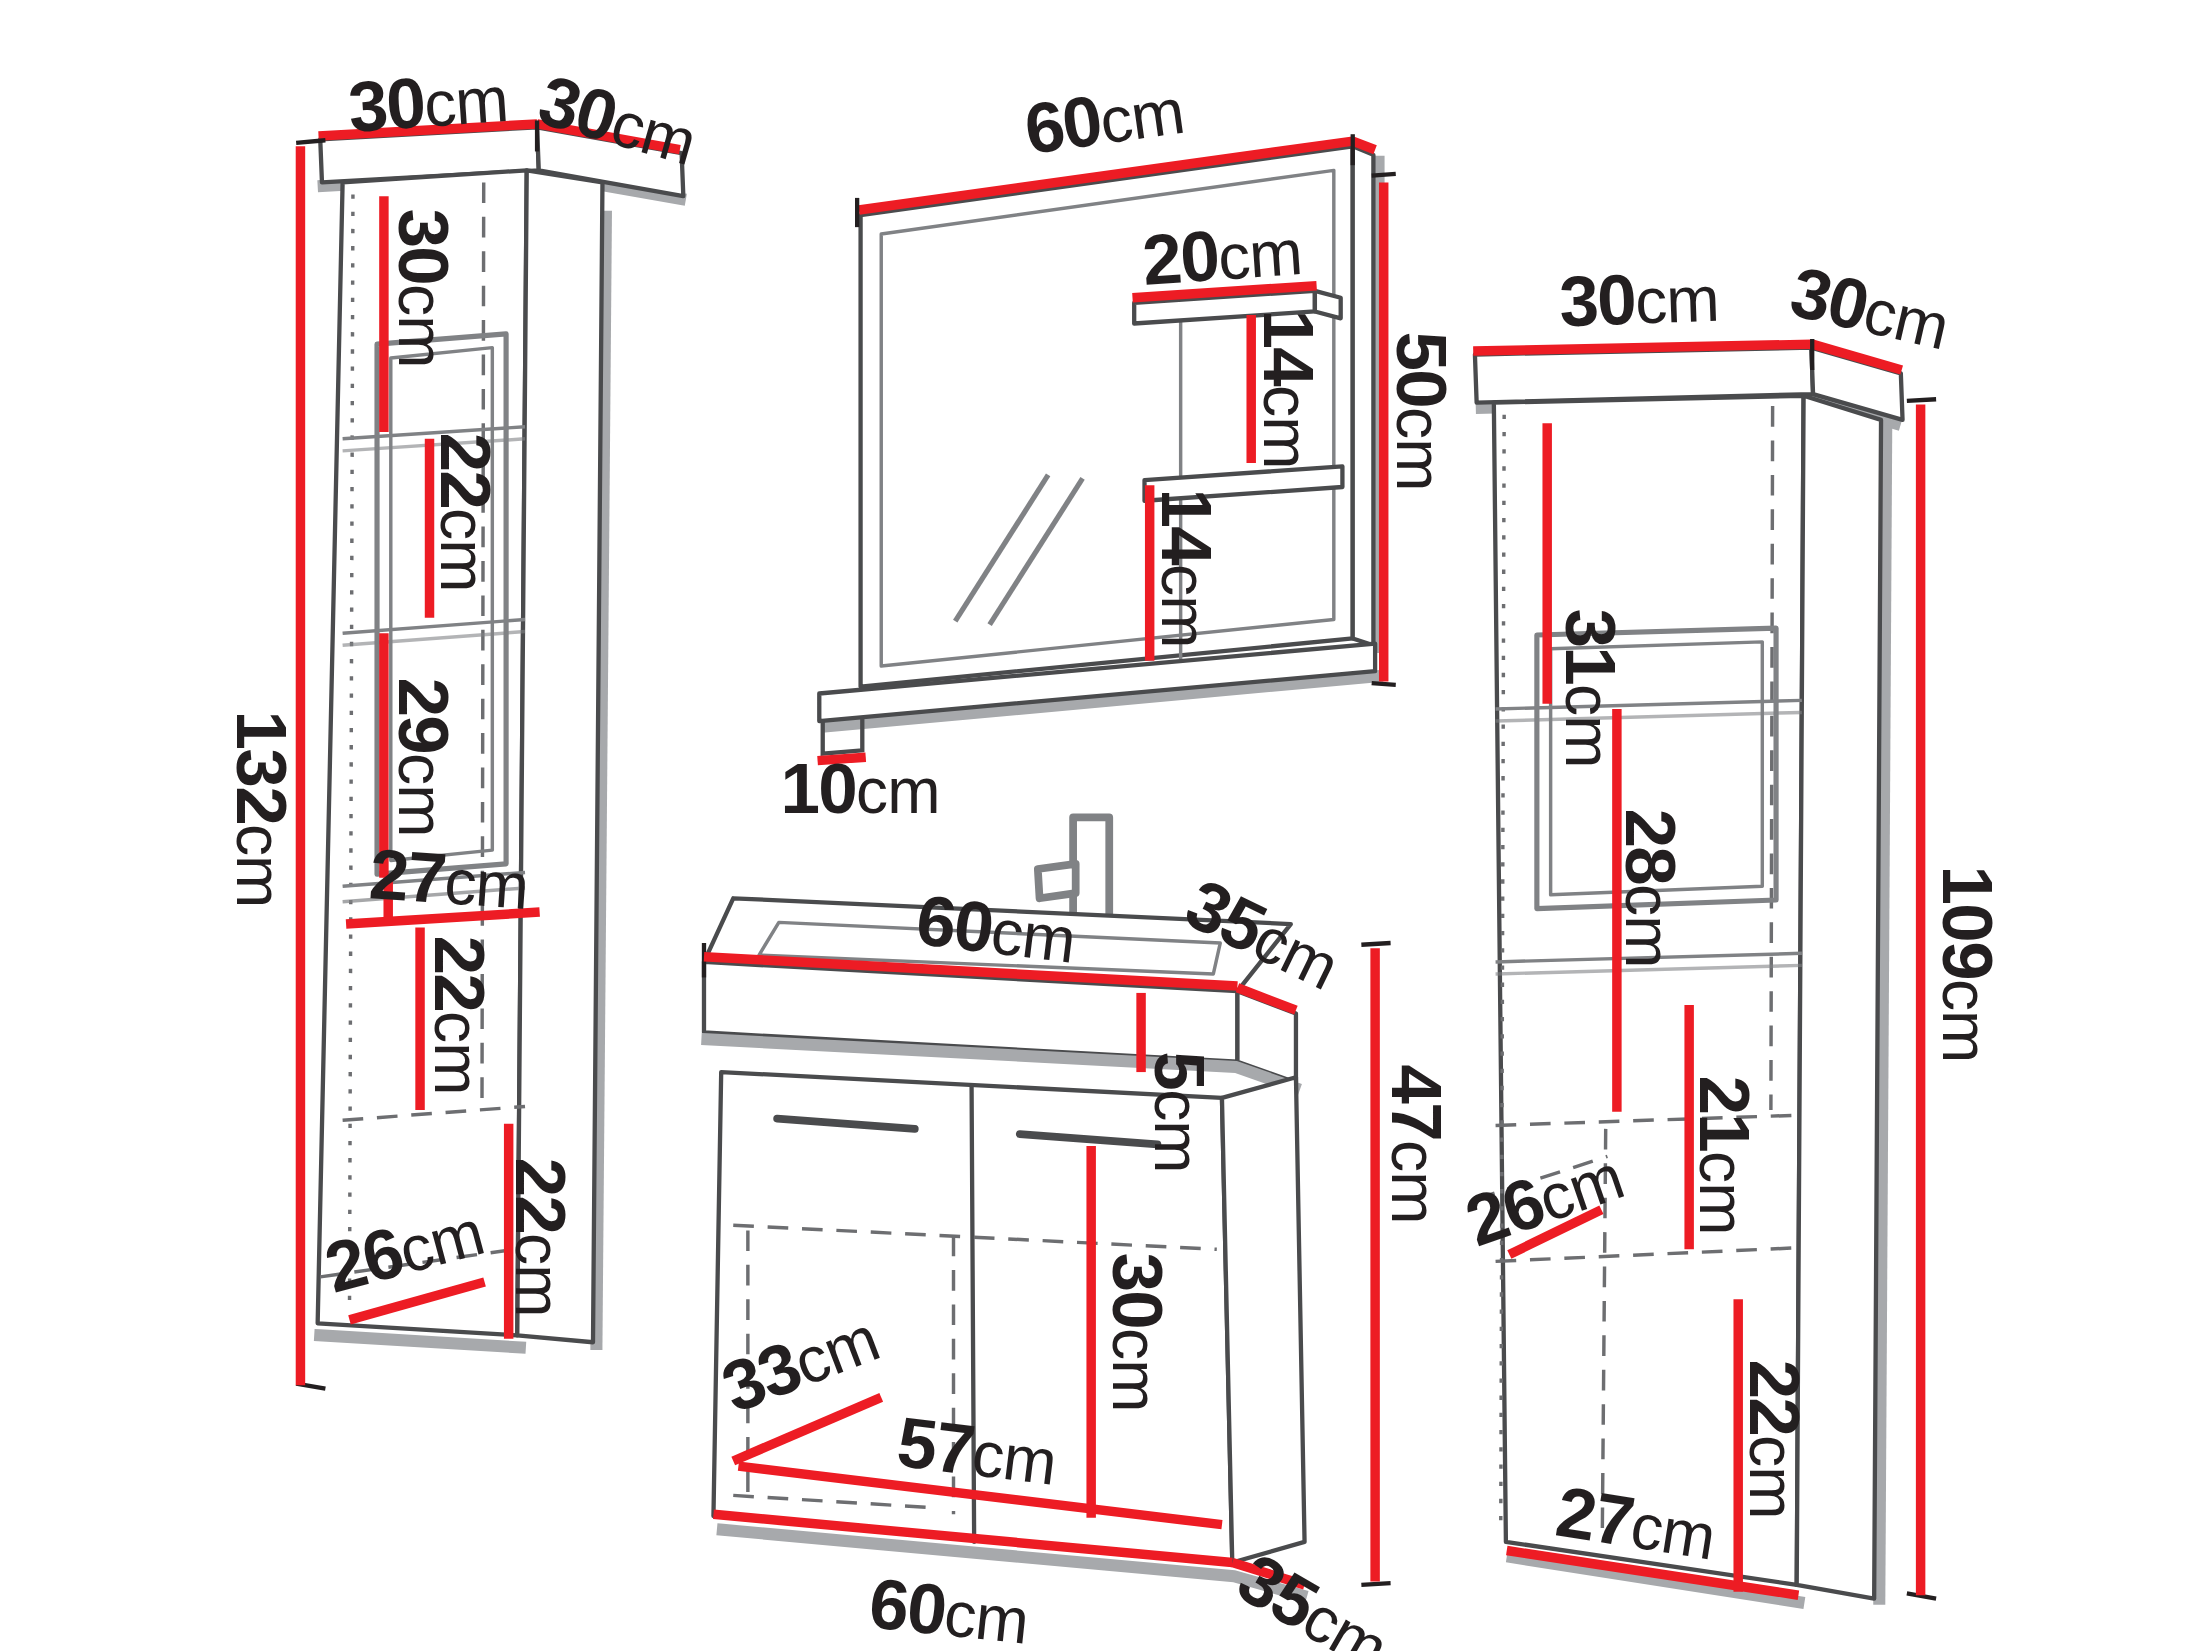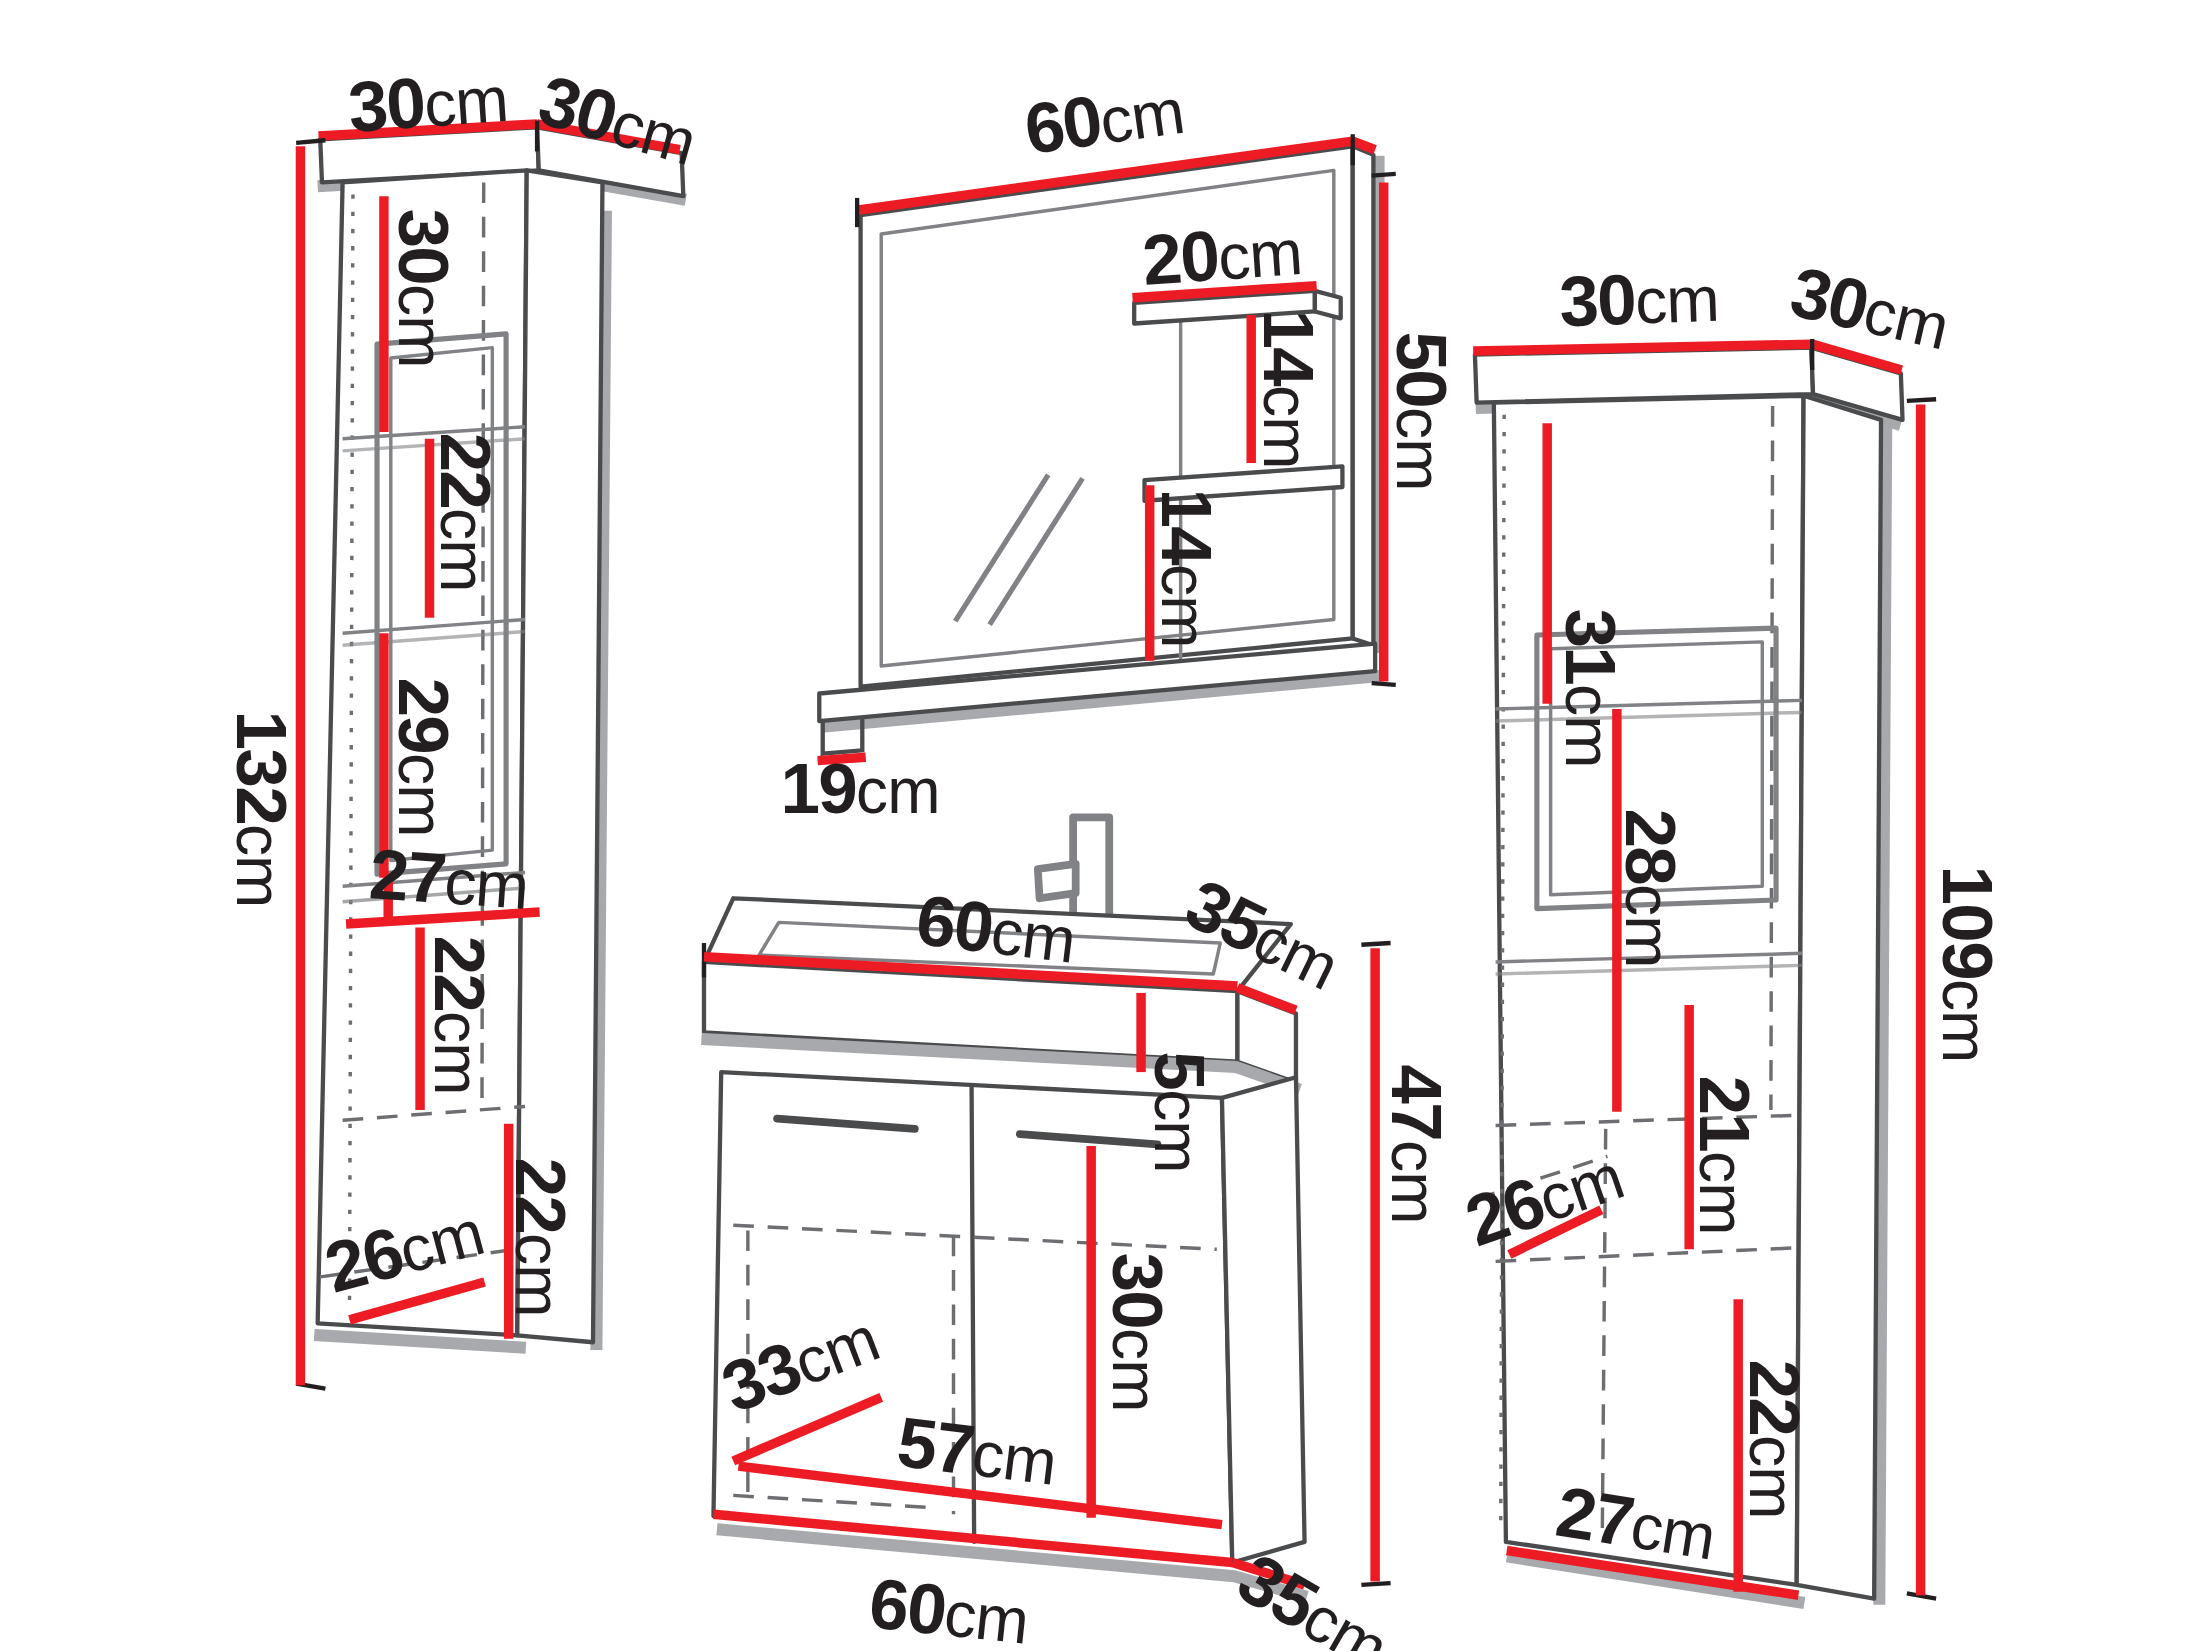--- a/index.html
+++ b/index.html
@@ -170,21 +170,21 @@
   <div class="dim" style="left:449px;top:879px;--rot:4deg"><span class="num">27</span><span class="unit">cm</span></div>
   <div class="dim" style="left:459px;top:1015px;--rot:90deg"><span class="num">22</span><span class="unit">cm</span></div>
   <div class="dim" style="left:540px;top:1237px;--rot:90deg"><span class="num">22</span><span class="unit">cm</span></div>
   <div class="dim" style="left:404px;top:1249px;--rot:-15deg"><span class="num">26</span><span class="unit">cm</span></div>
 
   <div class="dim" style="left:1104px;top:119px;--rot:-8deg"><span class="num">60</span><span class="unit">cm</span></div>
   <div class="dim" style="left:1421px;top:411px;--rot:90deg"><span class="num">50</span><span class="unit">cm</span></div>
   <div class="dim" style="left:1222px;top:255px;--rot:-4deg"><span class="num">20</span><span class="unit">cm</span></div>
   <div class="dim" style="left:1288px;top:389px;--rot:90deg"><span class="num">14</span><span class="unit">cm</span></div>
   <div class="dim" style="left:1186px;top:568px;--rot:90deg"><span class="num">14</span><span class="unit">cm</span></div>
-  <div class="dim" style="left:860px;top:788px"><span class="num">19</span><span class="unit">cm</span></div>
+  <div class="dim" style="left:860px;top:788px"><span class="num">10</span><span class="unit">cm</span></div>
 
   <div class="dim" style="left:996px;top:929px;--rot:7deg"><span class="num">60</span><span class="unit">cm</span></div>
   <div class="dim" style="left:1263px;top:934px;--rot:26deg"><span class="num">35</span><span class="unit">cm</span></div>
   <div class="dim" style="left:1179px;top:1112px;--rot:90deg"><span class="num">5</span><span class="unit">cm</span></div>
   <div class="dim" style="left:1416px;top:1144px;--rot:90deg"><span class="num">47</span><span class="unit">cm</span></div>
   <div class="dim" style="left:1137px;top:1332px;--rot:90deg"><span class="num">30</span><span class="unit">cm</span></div>
   <div class="dim" style="left:800px;top:1362px;--rot:-21deg"><span class="num">33</span><span class="unit">cm</span></div>
   <div class="dim" style="left:977px;top:1451px;--rot:7deg"><span class="num">57</span><span class="unit">cm</span></div>
   <div class="dim" style="left:949px;top:1611px;--rot:6deg"><span class="num">60</span><span class="unit">cm</span></div>
   <div class="dim" style="left:1314px;top:1612px;--rot:30deg"><span class="num">35</span><span class="unit">cm</span></div>

